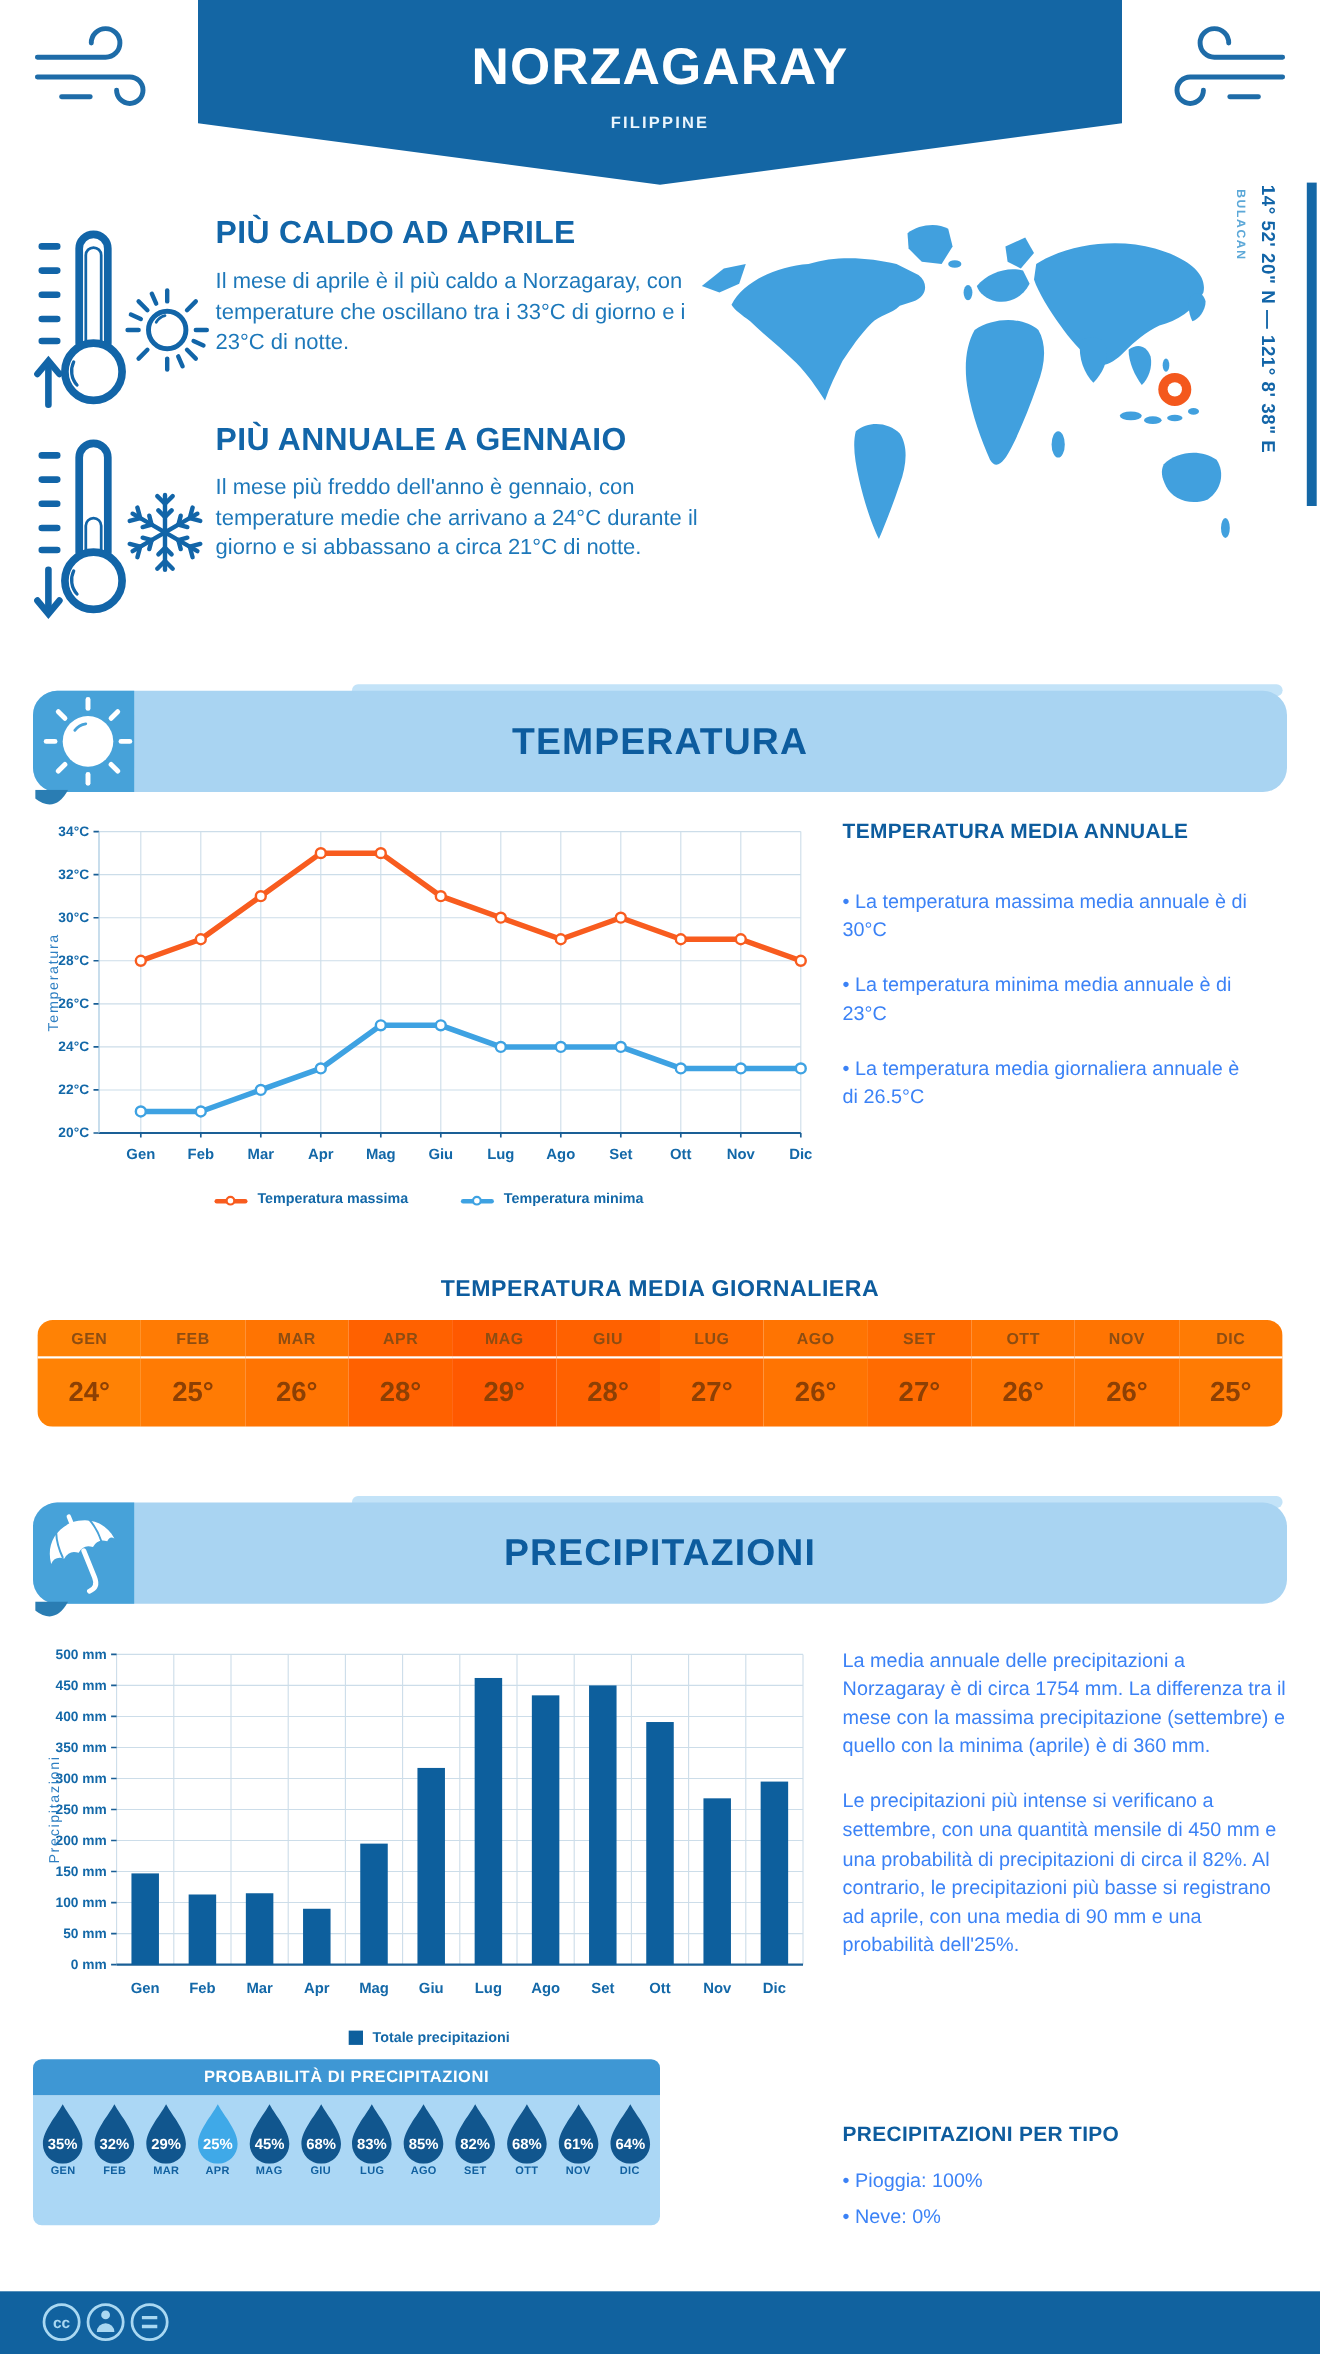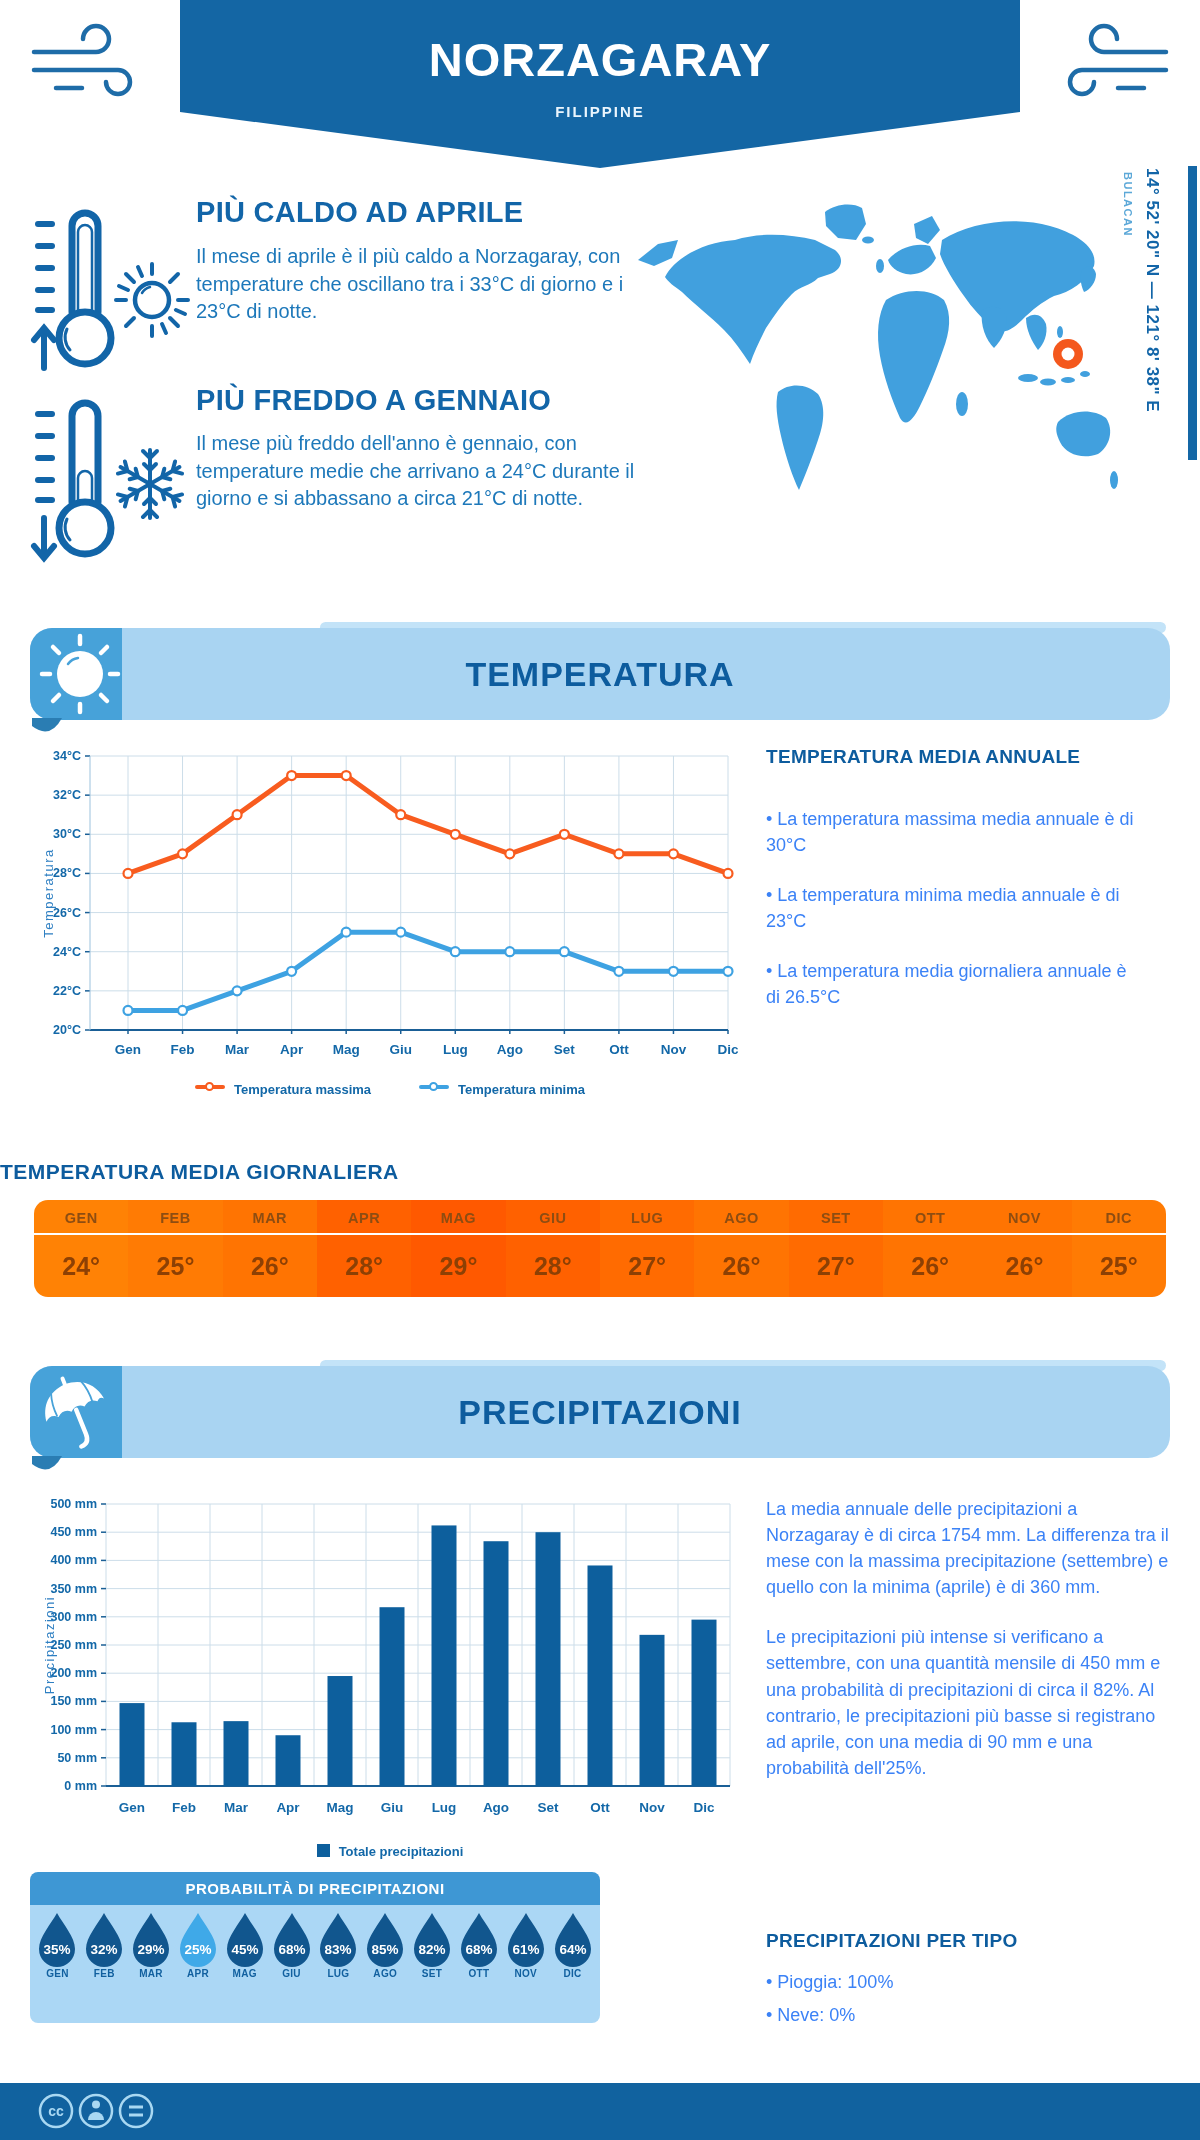--- a/index.html
+++ b/index.html
@@ -26,35 +26,35 @@
 
 
 .band-strip{position:absolute;background:#c3e3f8;border-radius:6px}
 .band{position:absolute;left:30px;width:1140px;height:92px;background:#a9d4f2;border-radius:22px}
 .band-square{position:absolute;left:0;top:0;width:92px;height:92px;background:#47a2d9;border-radius:22px 0 0 22px}
 .band-title{position:absolute;left:0;top:0;width:100%;height:92px;line-height:92px;text-align:center;color:#0d5c9e;font-size:34px;font-weight:bold;letter-spacing:1px}
 .band-curl{position:absolute;left:2px;top:90px}
 
 
 .legend-row{position:absolute;left:40px;width:700px;display:flex;justify-content:center;gap:48px;align-items:center}
-.leg-item{display:flex;align-items:flex-start;gap:9px}
+.leg-item{display:flex;align-items:flex-end;gap:9px}
 .leg-mark{position:relative;width:30px;height:10px}
 .leg-line{position:absolute;left:0;top:3px;width:30px;height:4px;border-radius:2px}
 .leg-ring{position:absolute;left:10px;top:0;width:9px;height:9px;background:#fff;border:2px solid #000;border-radius:50%}
 .leg-label{color:#1368a8;font-size:13px;font-weight:600}
 .leg-sq{width:13px;height:13px;background:#0d5f9d}
 
 
 .panel-title{position:absolute;color:#0d5c9e;font-size:19px;font-weight:bold;letter-spacing:.3px}
 .panel-text{position:absolute;color:#3b82f6;font-size:18px;line-height:1.45}
 .panel-text p{margin-bottom:24px}
 .bullets p{margin-bottom:24px}
 
 
-#daily-heading{position:absolute;left:0;top:1160px;width:1200px;text-align:left;color:#0d5c9e;font-size:21px;font-weight:bold;letter-spacing:.5px}
+#daily-heading{position:absolute;left:0;top:1160px;width:1200px;text-align:center;color:#0d5c9e;font-size:21px;font-weight:bold;letter-spacing:.5px}
 #daily-table{position:absolute;left:34px;top:1200px;width:1132px;height:97px;display:grid;grid-template-columns:repeat(12,1fr);border-radius:14px;overflow:hidden}
 .tcol{display:flex;flex-direction:column}
 .tmon{height:35px;line-height:37px;text-align:center;font-size:14.5px;font-weight:bold;letter-spacing:.5px;border-bottom:2px solid #fff}
 .tval{flex:1;display:flex;align-items:center;justify-content:center;font-size:25px;font-weight:bold}
 
 
 #prob-header{position:absolute;left:30px;top:1872px;width:570px;height:33px;background:#3e97d4;border-radius:8px 8px 0 0;color:#fff;font-size:15px;font-weight:bold;text-align:center;line-height:33px;letter-spacing:.5px}
 #prob-body{position:absolute;left:30px;top:1905px;width:570px;height:118px;background:#abd7f5;border-radius:0 0 8px 8px;display:flex;padding:6px 4px 0 4px}
 .drop-cell{flex:1;display:flex;flex-direction:column;align-items:center}
 .drop-month{margin-top:1px;color:#11609f;font-size:10px;font-weight:bold;letter-spacing:.3px}
@@ -157,21 +157,21 @@
         <line x1="44" y1="30" x2="38" y2="24"></line>
           <line x1="44" y1="30" x2="50" y2="24"></line>
       </g>
       <use href="#arm" transform="rotate(60 44 44)"></use>
       <use href="#arm" transform="rotate(120 44 44)"></use>
       <use href="#arm" transform="rotate(180 44 44)"></use>
       <use href="#arm" transform="rotate(240 44 44)"></use>
       <use href="#arm" transform="rotate(300 44 44)"></use>
     </g>
   </svg>
-  <div class="sec-title" style="left:196px;top:384px">PIÙ FREDDO A GENNAIO</div>
+  <div class="sec-title" style="left:196px;top:384px">PIÙ ANNUALE A GENNAIO</div>
   <div class="sec-text" style="left:196px;top:430px;width:450px">Il mese più freddo dell'anno è gennaio, con temperature medie che arrivano a 24°C durante il giorno e si abbassano a circa 21°C di notte.</div>
 
   <svg class="abs" style="left:630px;top:182px" width="490" height="330" viewBox="0 0 490 330">
     <g fill="#41a0de">
       <path d="M8,78 L28,62 L48,58 L42,76 L24,84 Z"></path>
       <path d="M35,95 C45,75 75,60 105,58 C130,50 160,52 185,58 L205,68 C215,76 212,88 200,92 L188,96 C180,104 170,104 162,112 C152,122 144,134 136,146 C130,158 124,170 120,182 C112,170 104,158 94,148 C80,134 64,122 52,110 C44,104 38,100 35,95 Z"></path>
       <path d="M195,30 C205,22 222,20 232,26 L236,42 L226,58 L208,56 L196,44 Z"></path>
       <ellipse cx="238" cy="58" rx="6" ry="3.5"></ellipse>
       <ellipse cx="250" cy="84" rx="4" ry="7"></ellipse>
       <path d="M148,210 C160,200 178,202 188,212 C196,224 194,242 188,258 C182,276 175,294 169,308 C163,296 156,276 151,254 C147,236 145,222 148,210 Z"></path>

